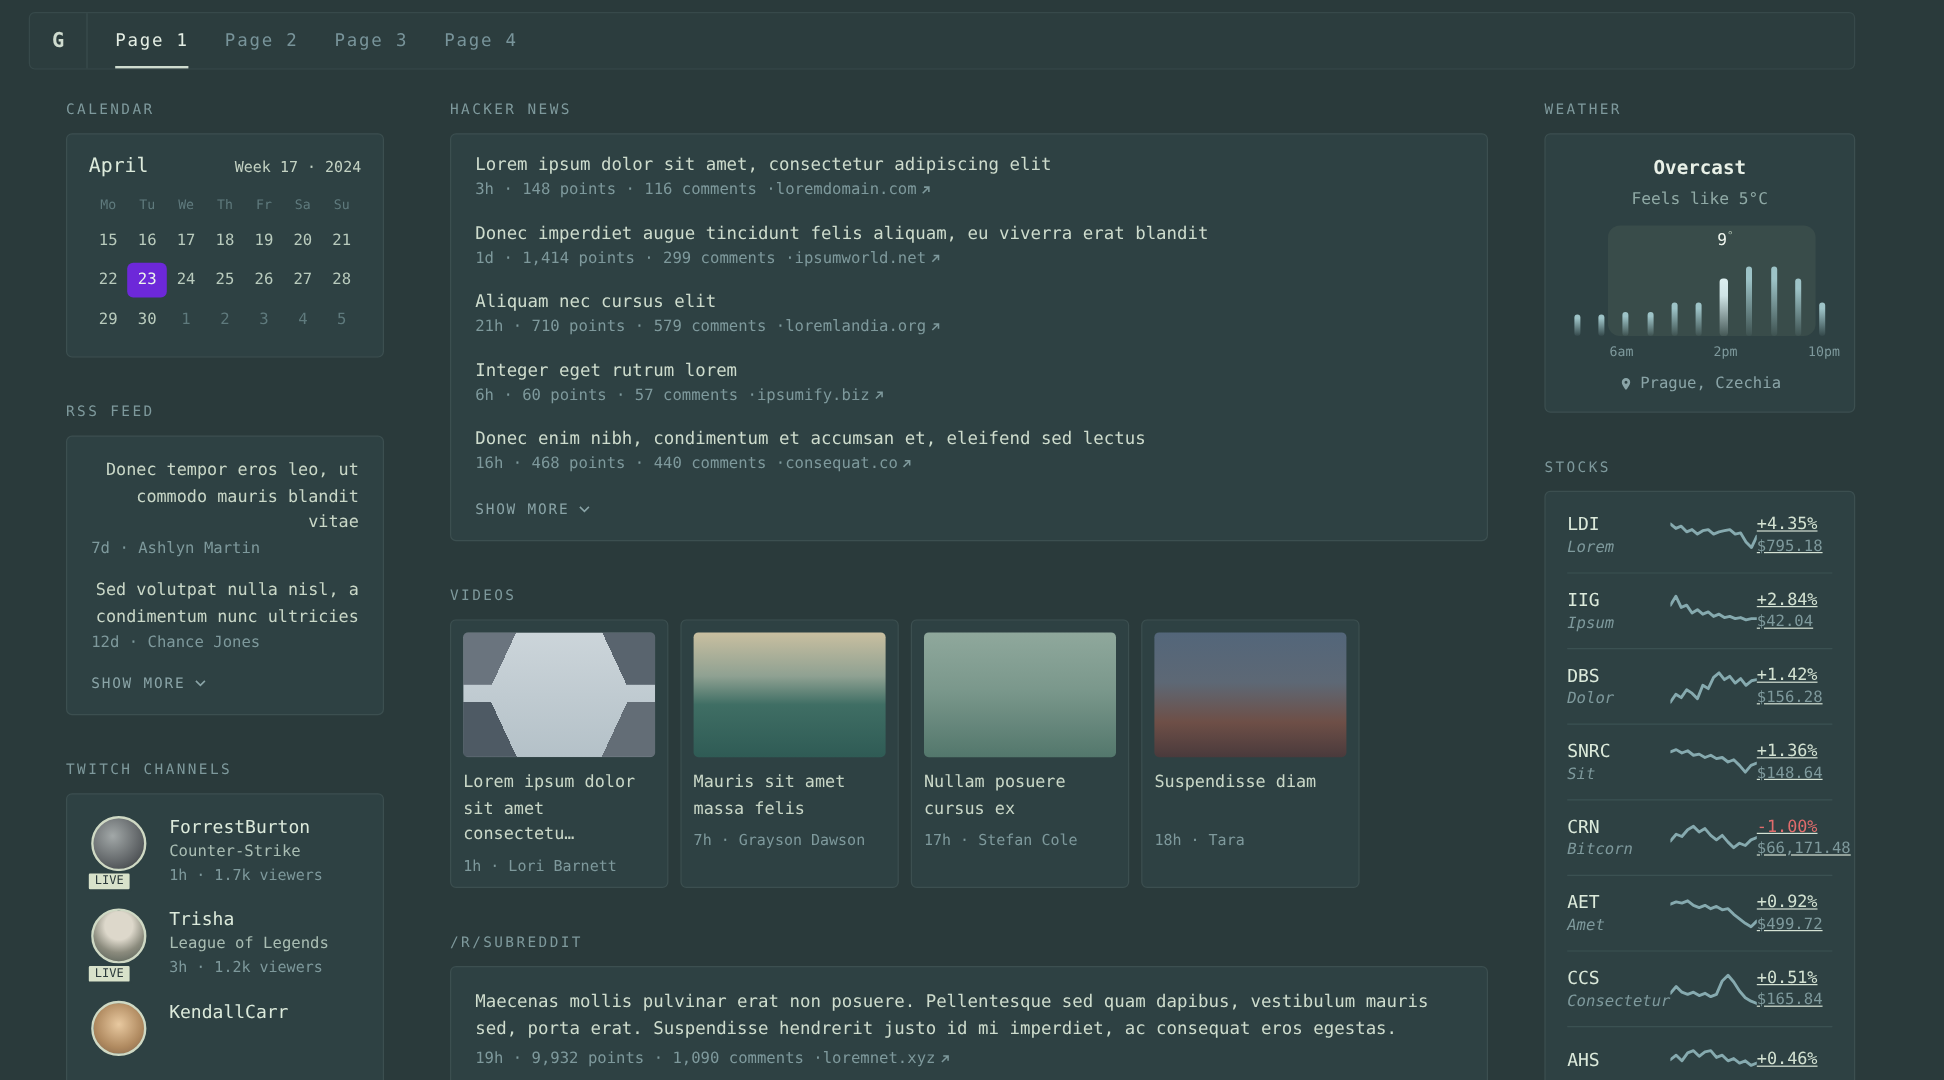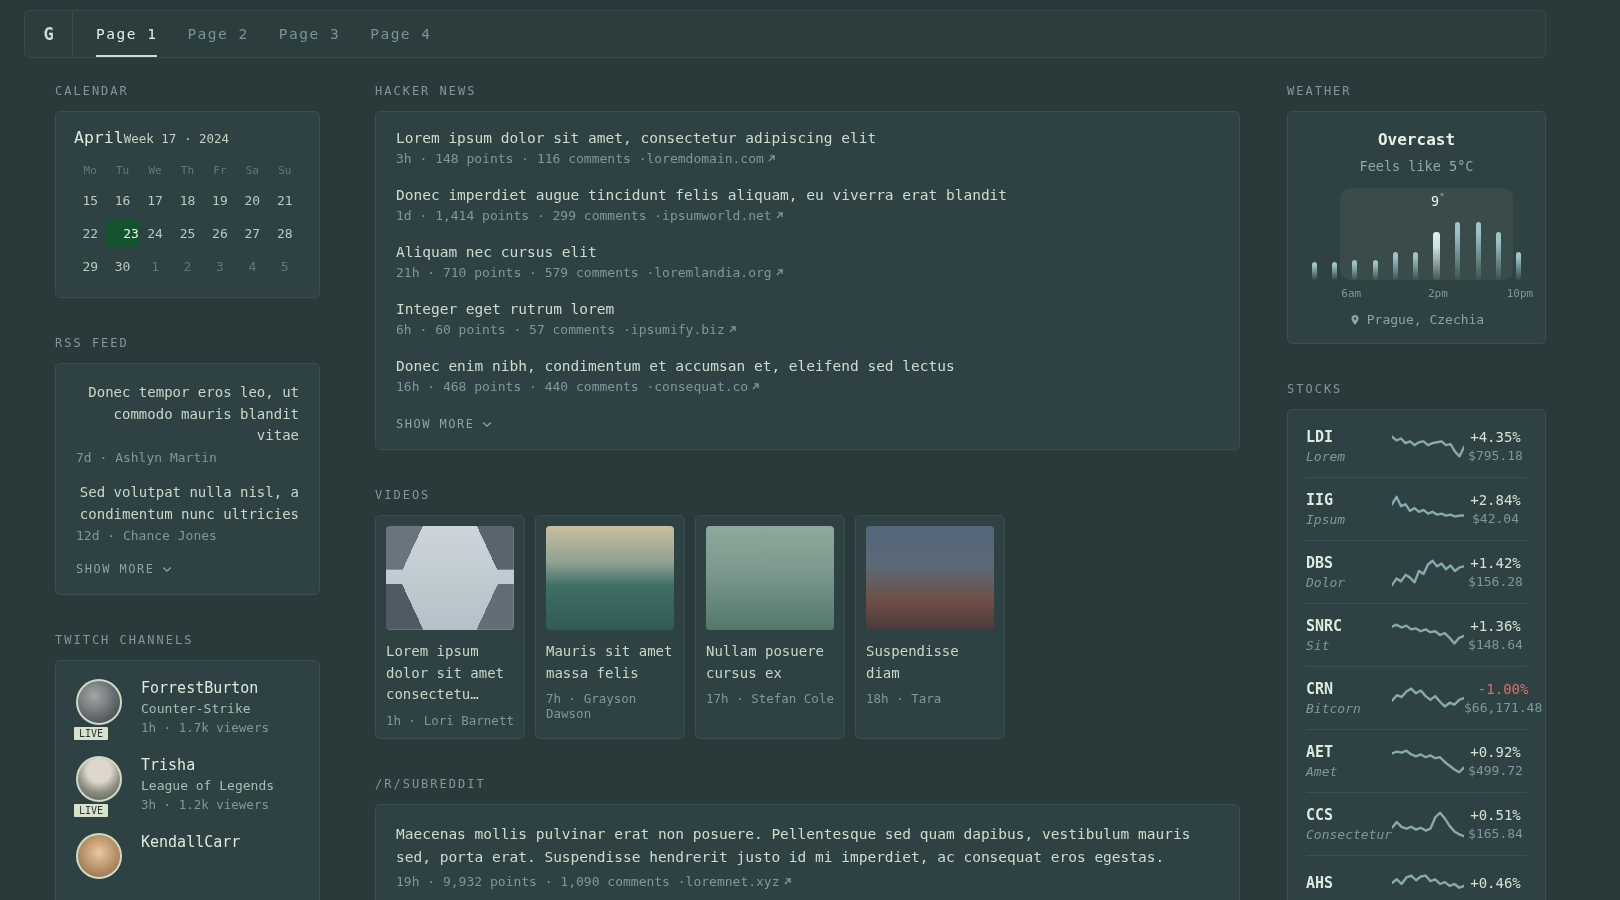--- a/index.html
+++ b/index.html
@@ -54,28 +54,28 @@
     border-radius:5px;padding:18px 20px;
   }
   .show-more{
     display:inline-flex;align-items:center;gap:7px;
     font-size:12px;letter-spacing:1.5px;color:#8aa4a7;cursor:pointer;margin-top:2px;
   }
   .chev{width:10px;height:7px;}
   .arr{width:11px;height:11px;flex:none;margin-left:2px;}
   
   .cal-card{padding:16px 18px;}
-  .cal-head{display:flex;justify-content:flex-start;align-items:baseline;margin-bottom:12px;}
+  .cal-head{display:flex;justify-content:space-between;align-items:baseline;margin-bottom:12px;}
   .cal-month{font-size:16.5px;color:var(--bright);}
   .cal-meta{font-size:12.5px;color:#c3d2c3;}
   .cal-grid{display:grid;grid-template-columns:repeat(7,1fr);row-gap:4px;text-align:center;}
   .cal-dow{font-size:11px;color:var(--muted2);padding:5px 0;}
   .cal-day{font-size:13px;color:#b9cbbd;padding:7px 0;border-radius:5px;}
   .cal-day.adjacent{color:var(--muted2);}
-  .cal-day.today{background:#14532d;color:#ecf3ec;text-align:right;}
+  .cal-day.today{background:#6d28d9;color:#ecf3ec;}
   
   .rss-item{margin-bottom:17px;}
   .rss-title{font-size:14px;line-height:1.55;color:var(--title);cursor:pointer;text-align:right;}
   .rss-meta{font-size:13px;color:var(--muted);margin-top:3px;}
   
   .tw-row{display:flex;gap:17px;margin-bottom:21px;cursor:pointer;}
   .tw-av-wrap{position:relative;flex:none;width:48px;}
   .tw-avatar{width:46px;height:46px;border-radius:50%;border:2px solid #cfd9c4;}
   .av-0{background:radial-gradient(circle at 38% 35%,#a2a8a8,#565a5d 70%,#303436 100%);}
   .av-1{background:radial-gradient(circle at 50% 30%,#ddd8cb 0 32%,#8b8b7d 62%,#4f5a52 100%);}
@@ -90,21 +90,21 @@
   
   .hn-item{margin-bottom:21px;}
   .hn-title{font-size:14.5px;color:#cedccd;cursor:pointer;}
   .meta-line{font-size:13px;color:var(--muted);margin-top:5px;display:flex;align-items:center;}
   .meta-domain{display:inline-flex;align-items:center;cursor:pointer;}
   .sub-title{font-size:14.5px;line-height:1.6;color:#cedccd;cursor:pointer;}
   .sub-card{min-height:150px;}
   
   .videos-row{display:flex;gap:10px;overflow:hidden;width:896px;}
   .video-card{
-    flex:none;width:150px;background:var(--card);border:1px solid var(--border);
+    flex:none;width:182px;background:var(--card);border:1px solid var(--border);
     border-radius:5px;padding:10px;cursor:pointer;
   }
   .video-thumb{height:104px;border-radius:4px;margin-bottom:11px;}
   .thumb-0{
     background:
       linear-gradient(115deg,#6a747e 0 38%,transparent 38%) no-repeat 0 0/60% 42%,
       linear-gradient(245deg,#59646e 0 38%,transparent 38%) no-repeat 100% 0/60% 42%,
       linear-gradient(65deg,#4e5a64 0 38%,transparent 38%) no-repeat 0 100%/60% 44%,
       linear-gradient(295deg,#636d76 0 38%,transparent 38%) no-repeat 100% 100%/60% 44%,
       linear-gradient(180deg,#ccd5da,#b4c1c8);
@@ -141,27 +141,27 @@
   .w-t0{left:21%;} .w-t1{left:59.5%;} .w-t2{left:96%;}
   .w-loc{display:flex;align-items:center;justify-content:center;gap:6px;
     color:#8aa4a7;font-size:13px;margin-top:12px;}
   .pin{width:12px;height:12px;flex:none;}
   
   .stocks-card{padding:5px 18px;}
   .stock-row{display:flex;align-items:center;justify-content:space-between;
     padding:13px 0;cursor:pointer;}
   .stock-row + .stock-row{border-top:1px solid rgba(124,153,156,0.18);}
   .stock-left{width:86px;flex:none;}
-  .stock-ticker{font-size:15px;font-weight:bold;color:var(--bright);}
+  .stock-ticker{font-size:15px;font-weight:normal;color:var(--bright);}
   .stock-name{font-size:13px;color:var(--muted);margin-top:3px;font-style:italic;}
   .spark{color:var(--spark);flex:none;}
   .spark svg{width:72px;height:30px;display:block;}
   .spark polyline{fill:none;stroke:currentColor;stroke-width:2.4;
     stroke-linejoin:round;stroke-linecap:round;}
-  .stock-right{text-align:center;flex:1;}
+  .stock-right{text-align:left;flex:1;text-decoration:underline;}
   .stock-change{font-size:14px;color:#d3e2d2;}
   .stock-change.negative{color:var(--neg);}
   .stock-price{font-size:13px;color:var(--muted);margin-top:3px;}
 </style>
 </head>
 <body>
 
 <div class="header">
   <div class="logo">G</div>
   <div class="tabs">

